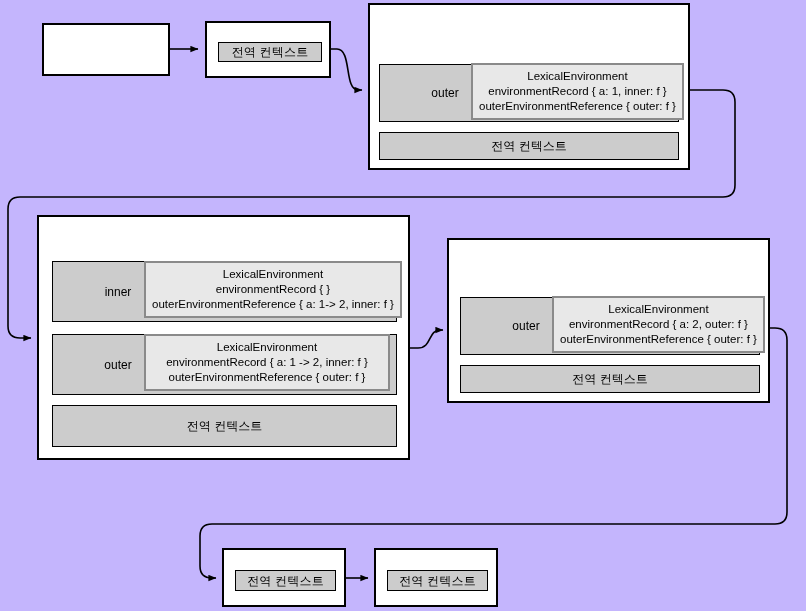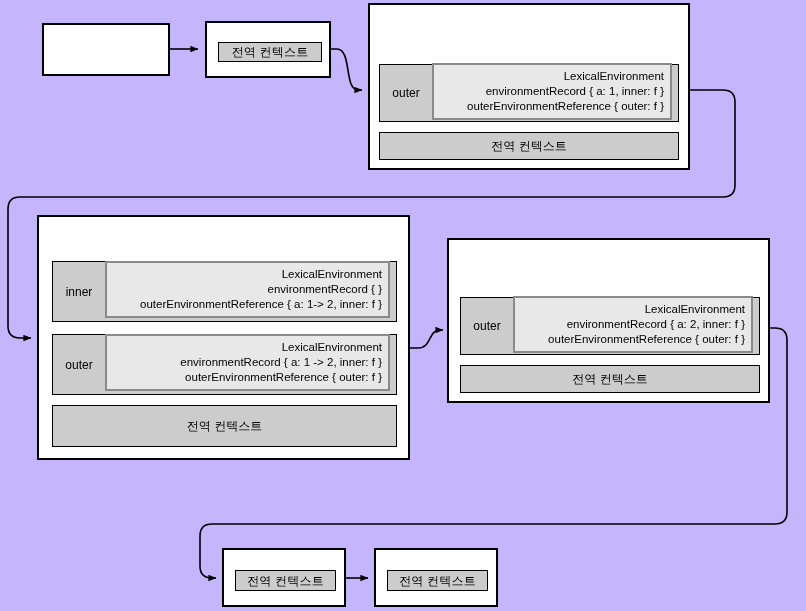--- a/index.html
+++ b/index.html
@@ -52,29 +52,30 @@
     border: 1px solid #000000;
     display: flex;
     align-items: center;
   }
   .envrow .rowlabel {
     width: 52px;
     flex: 0 0 52px;
     text-align: center;
     font-size: 12px;
     color: #000000;
+    margin-left: 39px;
   }
   .envrow .envcard {
     flex: 1 1 auto;
     box-sizing: border-box;
     margin: 6px 6px 10px 0;
     background: #e8e8e8;
     border: 2px solid #8a8a8a;
     padding: 4px 6px;
-    text-align: right;
+    text-align: center;
     font-size: 11.5px;
     line-height: 15px;
     color: #000000;
   }
   .envcard .ln { display: block; white-space: nowrap; }
   .bigbox-ctx {
     position: absolute;
     box-sizing: border-box;
     background: #cccccc;
     border: 1px solid #000000;
@@ -166,21 +167,21 @@
 
     <div class="bigbox-ctx" style="left:13px; top:188px; width:345px; height:42px;">전역 컨텍스트</div>
   </div>
 
   <div class="box" style="left:447px; top:238px; width:323px; height:165px;">
 
     <div class="envrow" style="left:11px; top:57px; width:300px; height:58px;">
       <div class="rowlabel">outer</div>
       <div class="envcard">
         <span class="ln">LexicalEnvironment</span>
-        <span class="ln">environmentRecord { a: 2, inner: f }</span>
+        <span class="ln">environmentRecord { a: 2, outer: f }</span>
         <span class="ln">outerEnvironmentReference { outer: f }</span>
       </div>
     </div>
 
     <div class="bigbox-ctx" style="left:11px; top:125px; width:300px; height:28px;">전역 컨텍스트</div>
   </div>
 
   <div class="box" style="left:222px; top:548px; width:124px; height:59px;">
     <div class="ctxbar" style="left:11px; top:20px; width:101px; height:21px;">전역 컨텍스트</div>
   </div>

